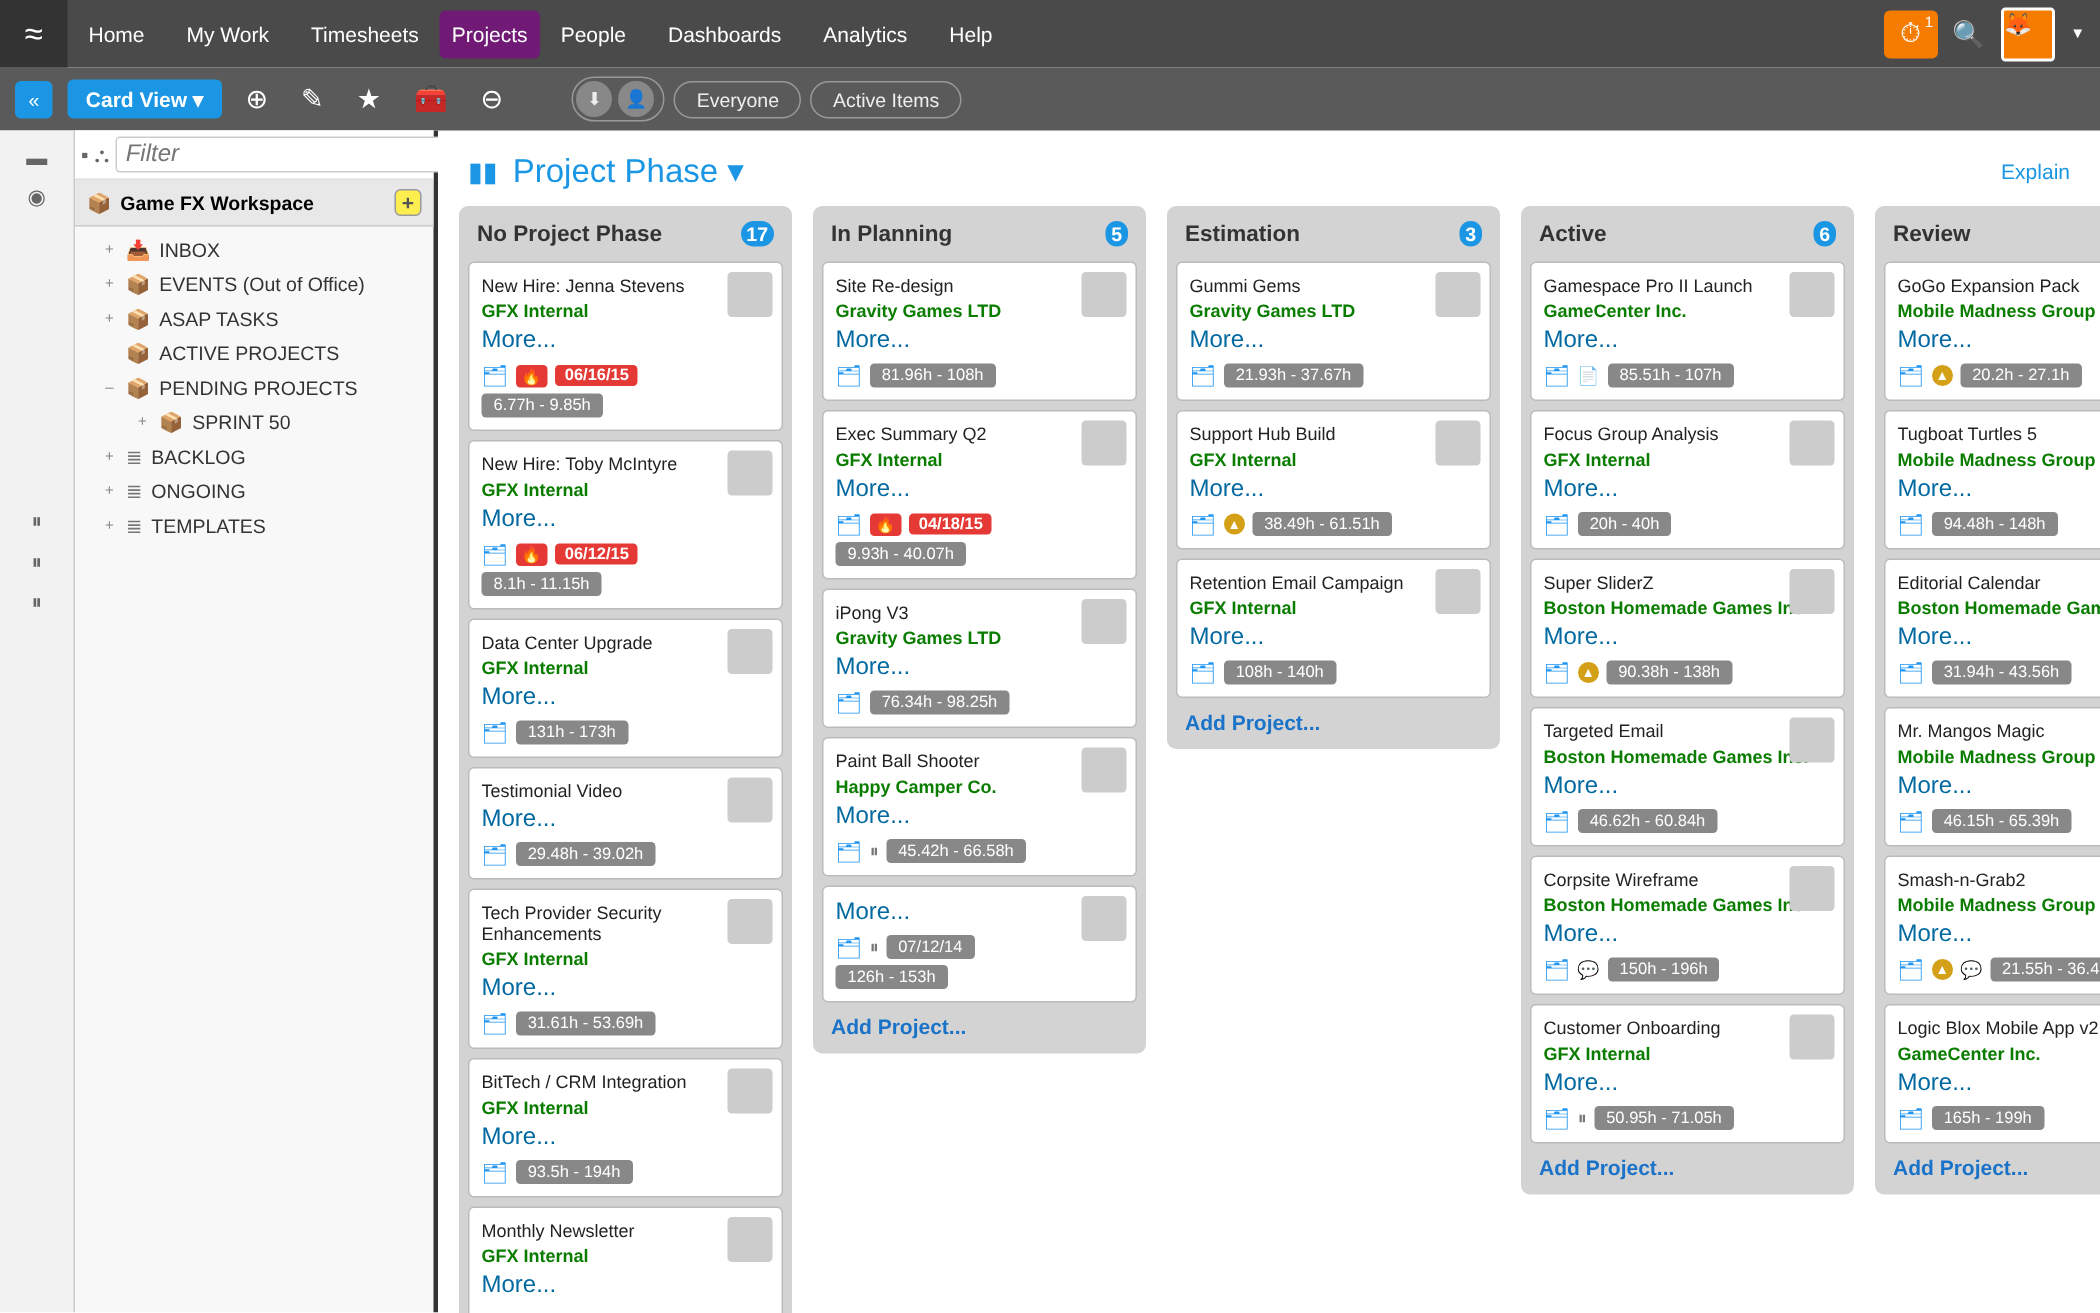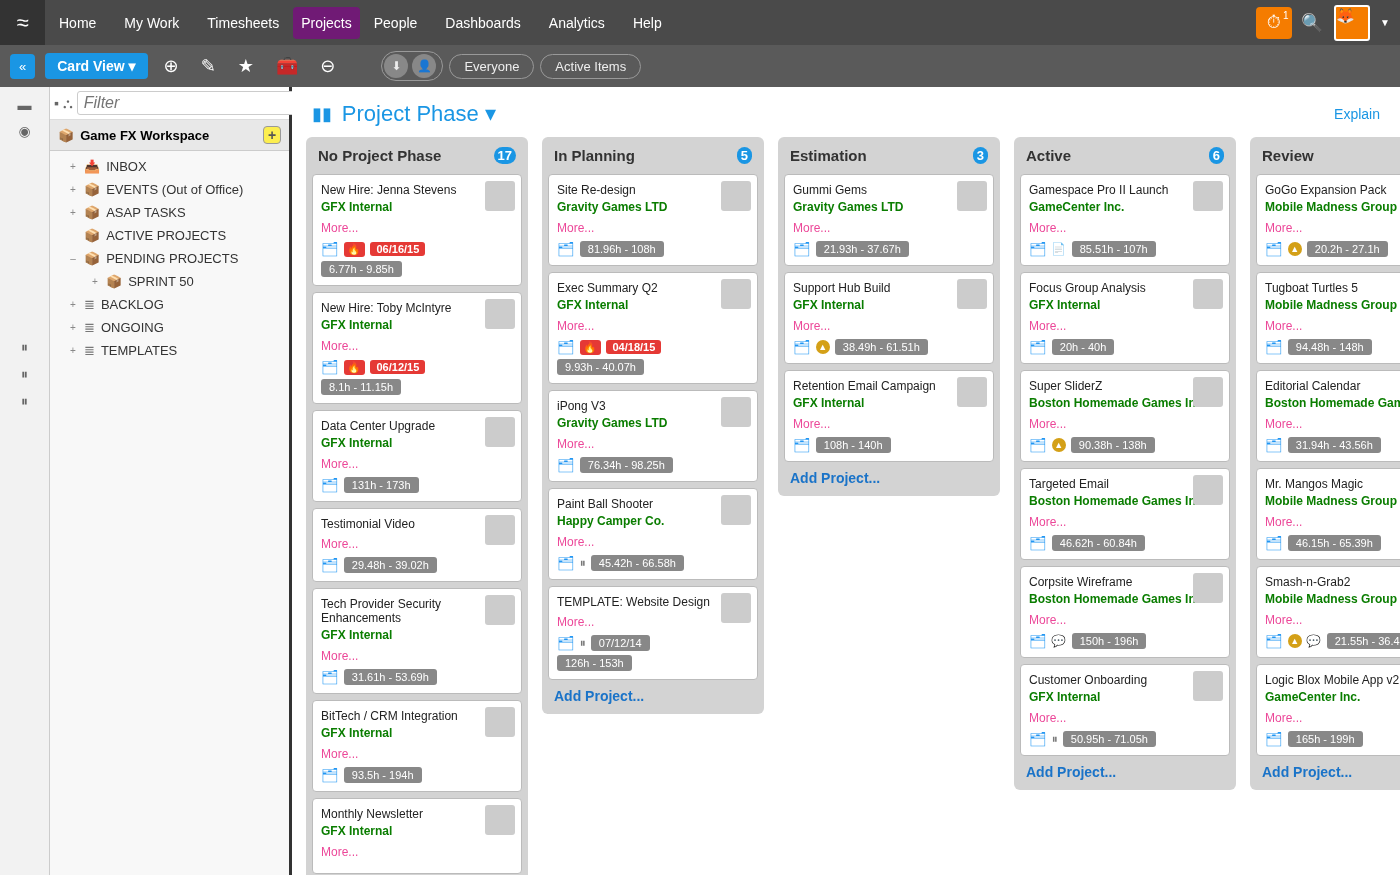--- a/index.html
+++ b/index.html
@@ -52,21 +52,21 @@
 .board-header .btitle { color: #1a96e4; font-size: 22px; font-weight: normal; }
 .board-header .explain { margin-left: auto; color: #1a96e4; font-size: 14px; cursor: pointer; }
 .board { display: flex; gap: 14px; padding: 0 14px 20px; align-items: flex-start; }
 .column { background: #d3d3d3; border-radius: 6px; width: 222px; flex-shrink: 0; padding-bottom: 10px; }
 .col-head { display: flex; align-items: center; padding: 10px 12px; font-size: 15px; font-weight: bold; color: #333; gap: 32px; }
 .col-head .badge { margin-left: auto; background: #1a96e4; color: #fff; border-radius: 10px; padding: 1px 4px; font-size: 13px; }
 .cards { display: flex; flex-direction: column; gap: 6px; padding: 0 6px; }
 .card { background: #fff; border: 1px solid #bbb; border-radius: 4px; padding: 8px; position: relative; }
 .card .ctitle { font-size: 12px; color: #222; margin-bottom: 3px; padding-right: 30px; }
 .card .corg { font-size: 12px; color: #0a7d00; font-weight: bold; margin-bottom: 4px; }
-.card .cmore { font-size: 12px; color: #ec4899; cursor: pointer; margin-bottom: 6px; display: inline-block; }
+.card .cmore { font-size: 16px; color: #0369a1; cursor: pointer; margin-bottom: 6px; display: inline-block; }
 .card .cav { position: absolute; top: 6px; right: 6px; width: 30px; height: 30px; border-radius: 3px; background: #ccc; }
 .card .crow { display: flex; align-items: center; gap: 5px; flex-wrap: wrap; }
 .card .folder-ico { color: #2196f3; font-size: 14px; }
 .card .fire-ico { background: #e53935; color: #fff; border-radius: 3px; padding: 1px 4px; font-size: 11px; }
 .card .date-badge { background: #e53935; color: #fff; border-radius: 3px; padding: 1px 6px; font-size: 11px; font-weight: bold; }
 .card .hours { background: #888; color: #fff; border-radius: 3px; padding: 2px 8px; font-size: 11px; }
 .card .mini-ico { color: #777; font-size: 12px; }
 .card .mini-ico.gold { background:#d4a017; color:#fff; border-radius:50%; width:14px; height:14px; display:inline-flex; align-items:center; justify-content:center; font-size:9px;}
 .card .mini-ico.blue { color:#1a96e4; }
 .add-proj { color: #1a73c8; font-size: 14px; font-weight: bold; padding: 8px 12px 0; cursor: pointer; }
@@ -252,21 +252,21 @@
               </div></div>
             <div class="card"><div class="cav av2"></div><div class="ctitle">iPong V3</div><div class="corg">Gravity Games LTD</div><a class="cmore">More...</a><div class="crow">
                 <span class="folder-ico">🗂</span>
                 <span class="hours">76.34h - 98.25h</span>
               </div></div>
             <div class="card"><div class="cav av2"></div><div class="ctitle">Paint Ball Shooter</div><div class="corg">Happy Camper Co.</div><a class="cmore">More...</a><div class="crow">
                 <span class="folder-ico">🗂</span>
                 <span class="mini-ico">⏸</span>
                 <span class="hours">45.42h - 66.58h</span>
               </div></div>
-            <div class="card"><div class="cav av1"></div><div class="ctitle">TEMPLATE: Website Design</div><a class="cmore">More...</a><div class="crow">
+            <div class="card"><div class="cav av1"></div><a class="cmore">More...</a><div class="crow">
                 <span class="folder-ico">🗂</span>
                 <span class="mini-ico">⏸</span>
                 <span class="hours">07/12/14</span>
               </div><div class="crow" style="margin-top:4px">
                 <span class="hours">126h - 153h</span>
               </div></div>
           </div>
           <div class="add-proj">Add Project...</div>
         </div>
         <div class="column">

